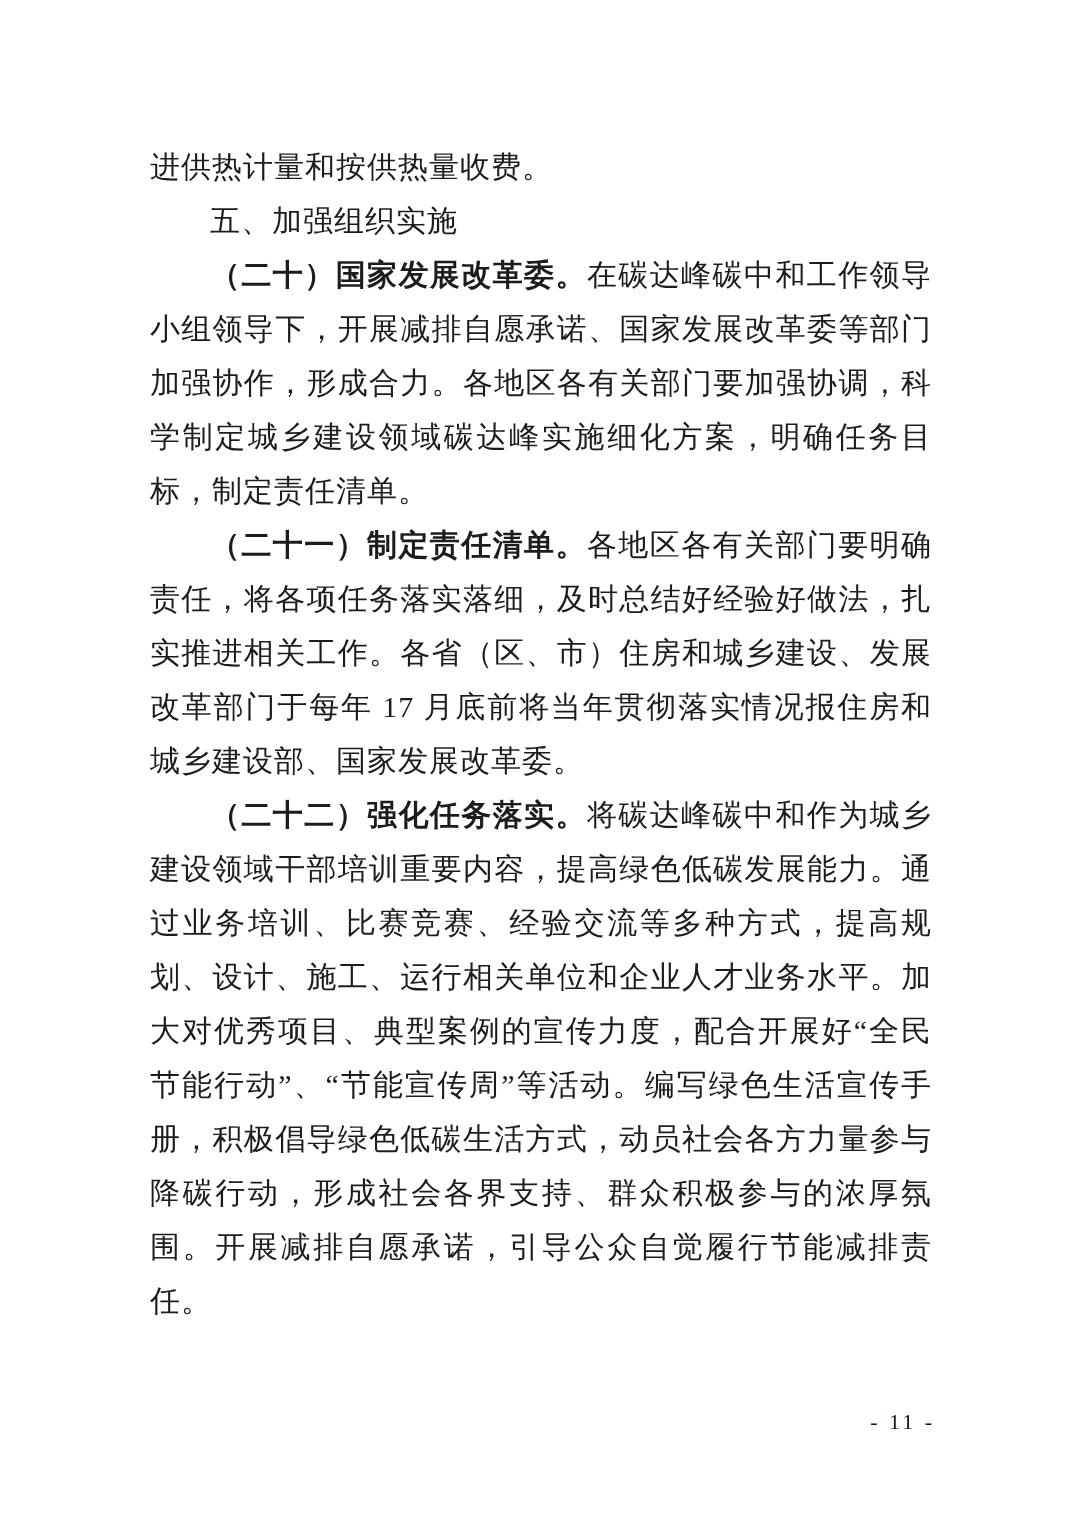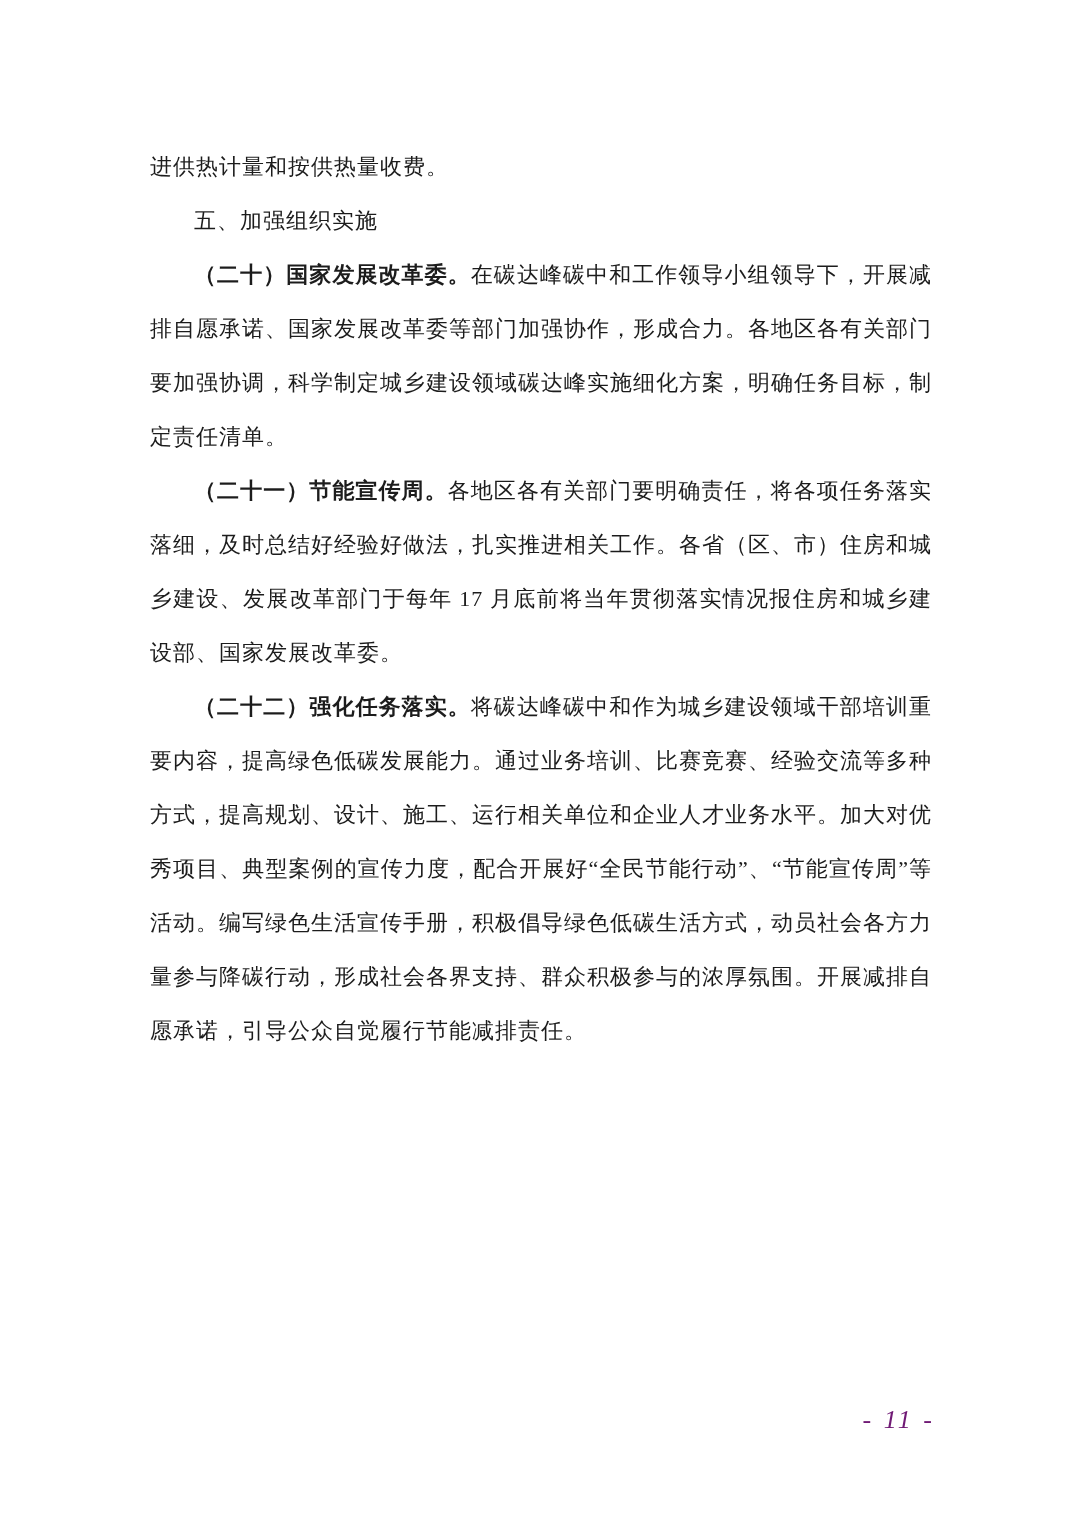--- a/index.html
+++ b/index.html
@@ -20,21 +20,21 @@
   }
   .content {
     position: absolute;
     left: 150px;
     right: 148px;
     top: 140px;
   }
   .content p,
   .content h2 {
     margin: 0;
-    font-size: 22px;
+    font-size: 30px;
     line-height: 54px;
     text-align: justify;
     text-justify: inter-ideograph;
     letter-spacing: 1px;
   }
   .para-continuation {
     text-indent: 0;
   }
   .section-heading {
     font-weight: normal;
@@ -45,40 +45,39 @@
   .para {
     text-indent: 2em;
   }
   .para .lead {
     font-weight: bold;
   }
   .footer {
     position: absolute;
     right: 145px;
     bottom: 92px;
-    font-size: 26px;
+    font-size: 22px;
     letter-spacing: 3px;
-    color: #701a75;
+    color: #0f172a;
     font-family: "Liberation Serif", "DejaVu Serif", serif;
-    font-style: italic;
   }
 </style>
 </head>
 <body>
 
 <div class="page">
   <div class="content">
 
     <p class="para-continuation">进供热计量和按供热量收费。</p>
 
     <h2 class="section-heading">五、加强组织实施</h2>
 
     <p class="para"><span class="lead">（二十）国家发展改革委。</span><span>在碳达峰碳中和工作领导小组领导下，开展减排自愿承诺、国家发展改革委等部门加强协作，形成合力。各地区各有关部门要加强协调，科学制定城乡建设领域碳达峰实施细化方案，明确任务目标，制定责任清单。</span></p>
 
-    <p class="para"><span class="lead">（二十一）节能宣传周。</span><span>各地区各有关部门要明确责任，将各项任务落实落细，及时总结好经验好做法，扎实推进相关工作。各省（区、市）住房和城乡建设、发展改革部门于每年 17 月底前将当年贯彻落实情况报住房和城乡建设部、国家发展改革委。</span></p>
+    <p class="para"><span class="lead">（二十一）制定责任清单。</span><span>各地区各有关部门要明确责任，将各项任务落实落细，及时总结好经验好做法，扎实推进相关工作。各省（区、市）住房和城乡建设、发展改革部门于每年 17 月底前将当年贯彻落实情况报住房和城乡建设部、国家发展改革委。</span></p>
 
     <p class="para"><span class="lead">（二十二）强化任务落实。</span><span>将碳达峰碳中和作为城乡建设领域干部培训重要内容，提高绿色低碳发展能力。通过业务培训、比赛竞赛、经验交流等多种方式，提高规划、设计、施工、运行相关单位和企业人才业务水平。加大对优秀项目、典型案例的宣传力度，配合开展好“全民节能行动”、“节能宣传周”等活动。编写绿色生活宣传手册，积极倡导绿色低碳生活方式，动员社会各方力量参与降碳行动，形成社会各界支持、群众积极参与的浓厚氛围。开展减排自愿承诺，引导公众自觉履行节能减排责任。</span></p>
 
   </div>
 
   <div class="footer">
     <span>- 11 -</span>
   </div>
 </div>
 

